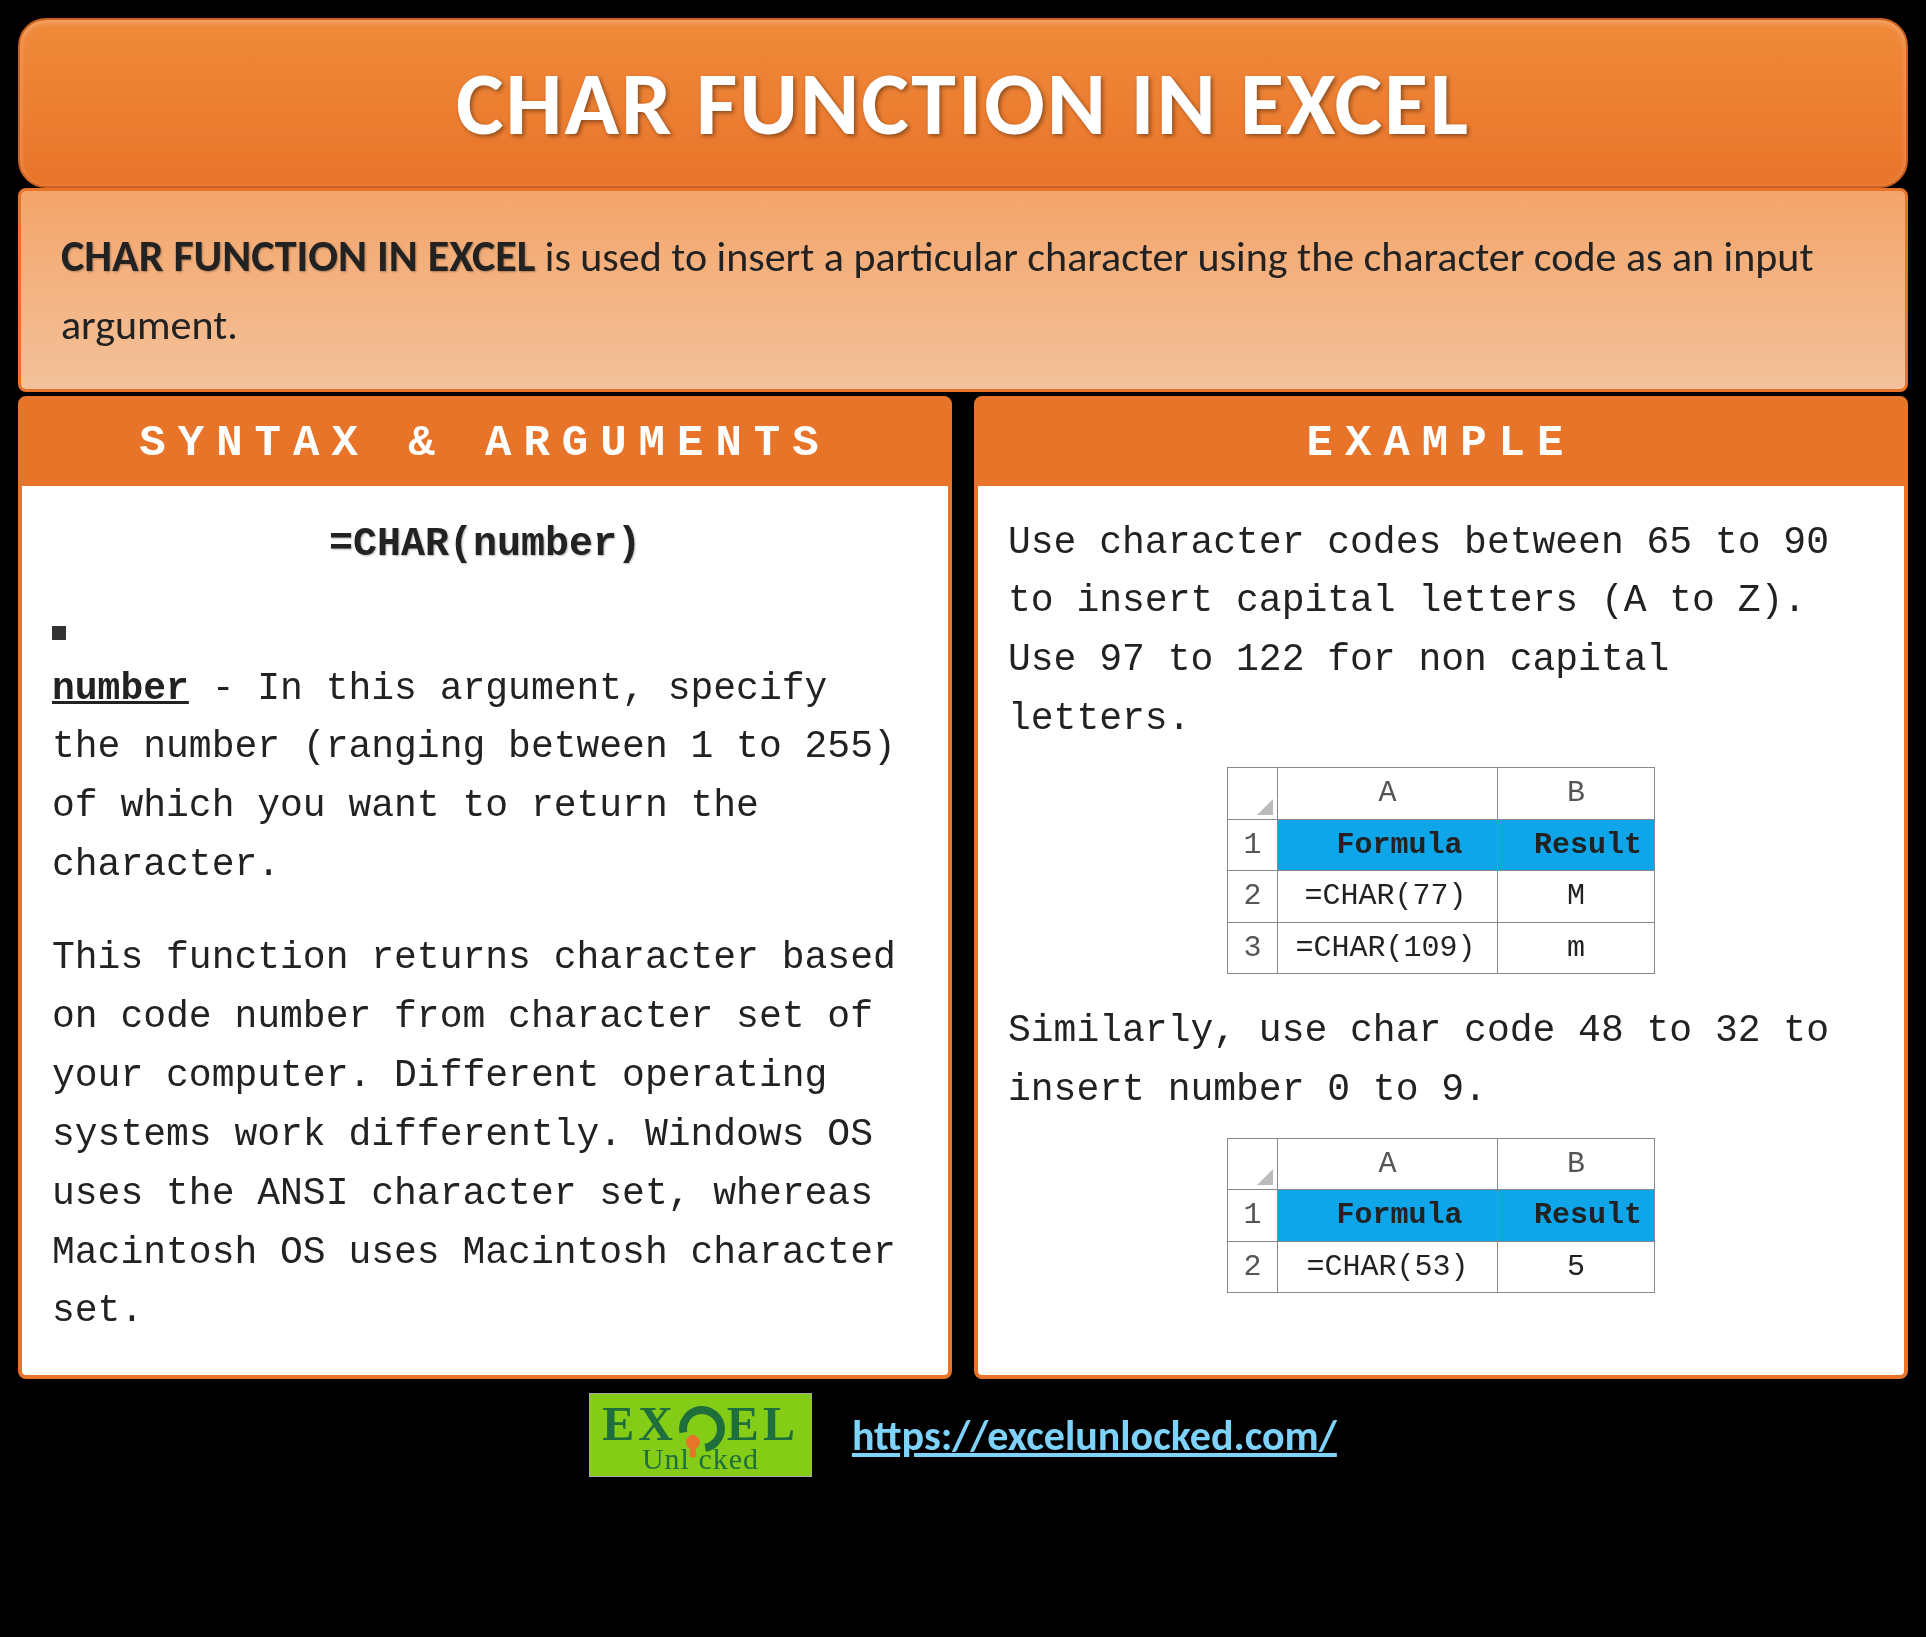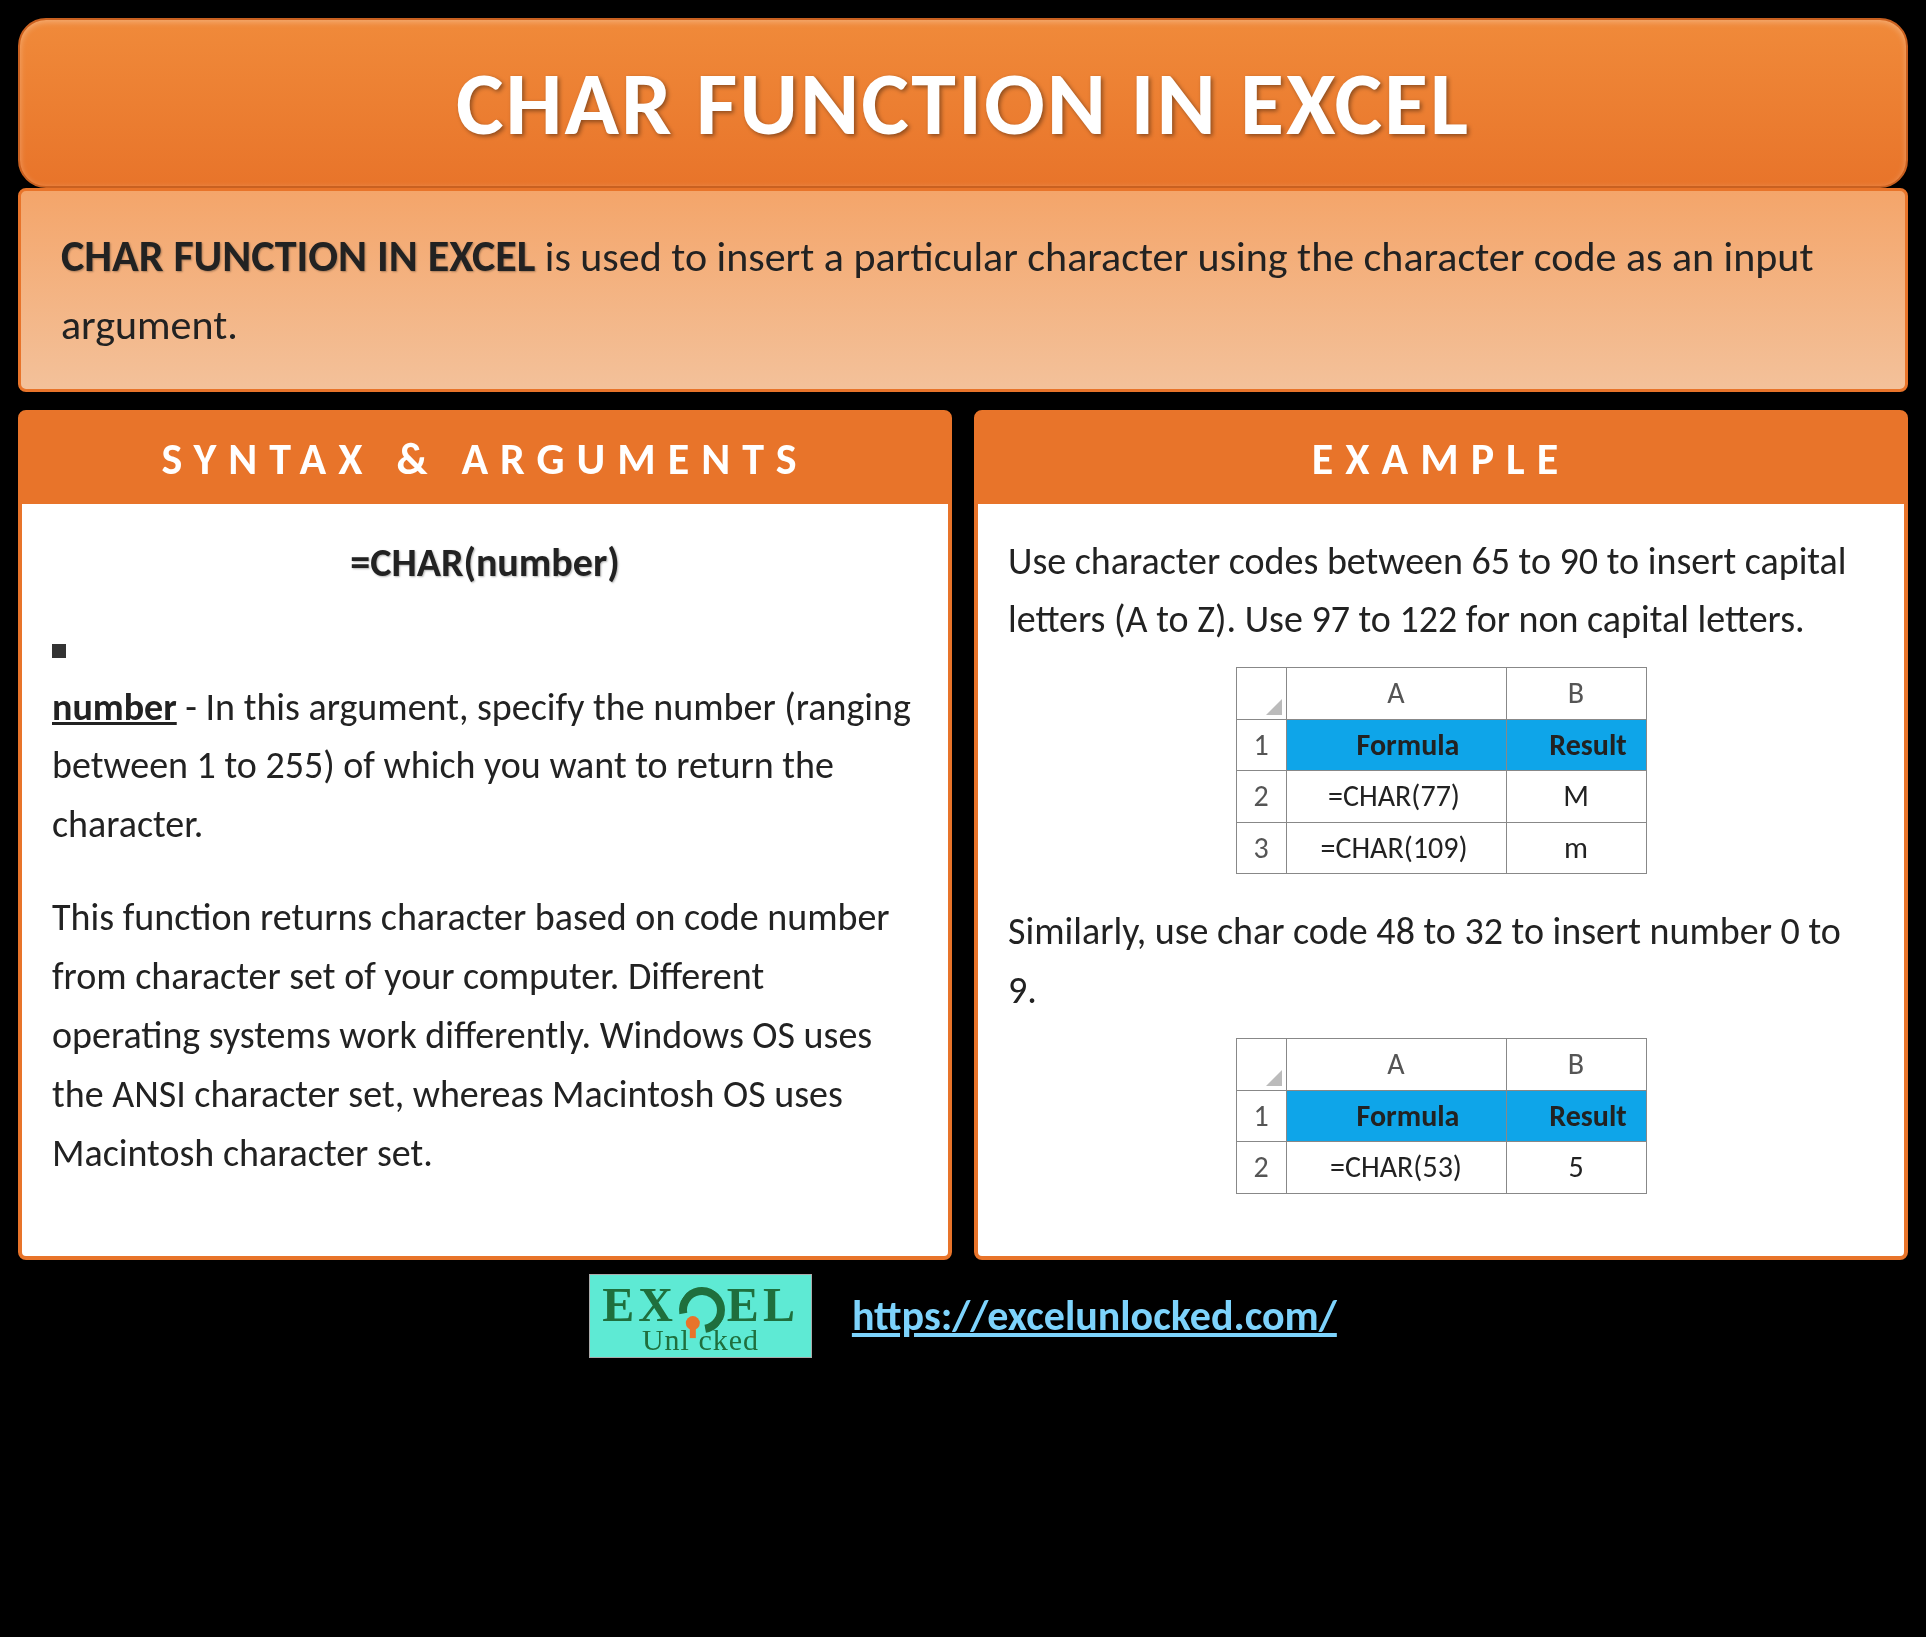--- a/index.html
+++ b/index.html
@@ -36,21 +36,22 @@
     color: #222;
   }
   .intro-bar .bold {
     font-weight: 800;
     font-size: 44px;
     text-shadow: 1px 1px 2px rgba(0,0,0,0.3);
   }
   .columns {
     display: flex;
     gap: 22px;
-    margin-top: 18px;
+    margin-top: 4px;
+    font-family: Liberation Mono, monospace;
   }
   .col {
     flex: 1;
     border: 4px solid #e8742a;
     border-radius: 8px;
     background: #fff;
     display: flex;
     flex-direction: column;
   }
   .col-header {
@@ -140,21 +141,21 @@
   .excel-table .colA { width: 220px; }
   .excel-table .colB { width: 140px; }
   .footer {
     display: flex;
     align-items: center;
     justify-content: center;
     gap: 40px;
     margin-top: 14px;
   }
   .logo-box {
-    background: #5eead4;
+    background: #84cc16;
     border: 1px solid #aaa;
     padding: 6px 12px 2px 12px;
     box-shadow: 2px 2px 4px rgba(0,0,0,0.4);
     text-align: left;
     line-height: 1;
   }
   .logo-top {
     color: #1f6f3d;
     font-family: Georgia, serif;
     font-size: 48px;

